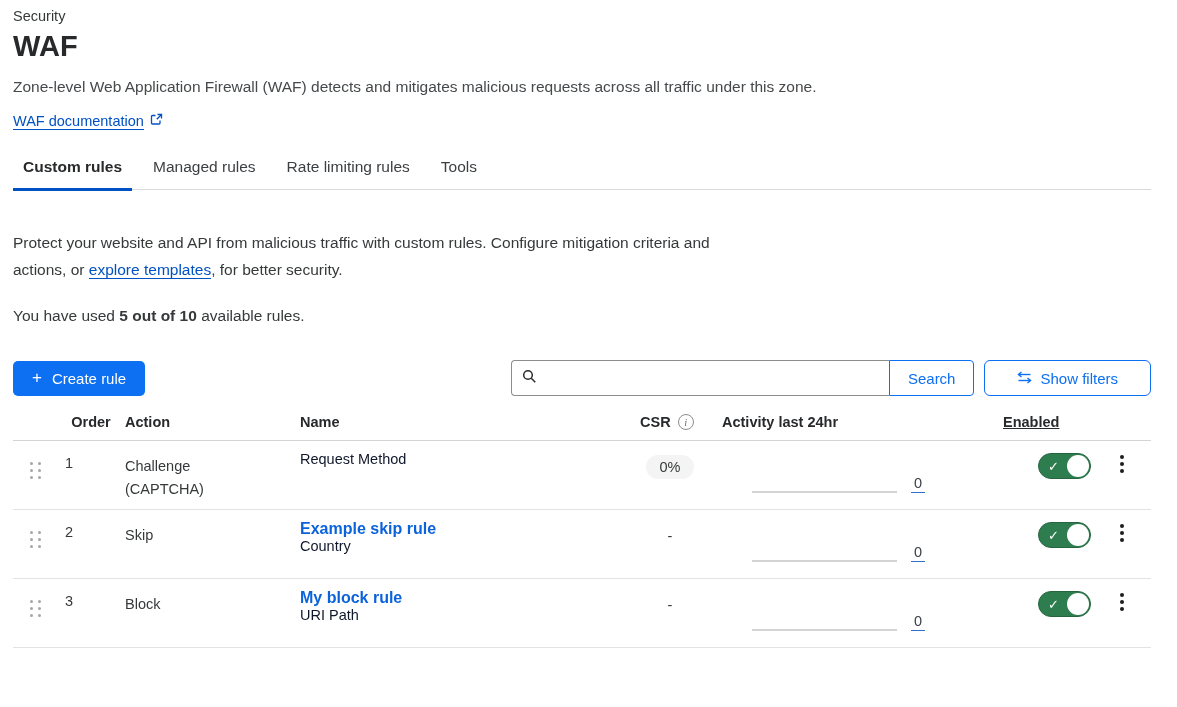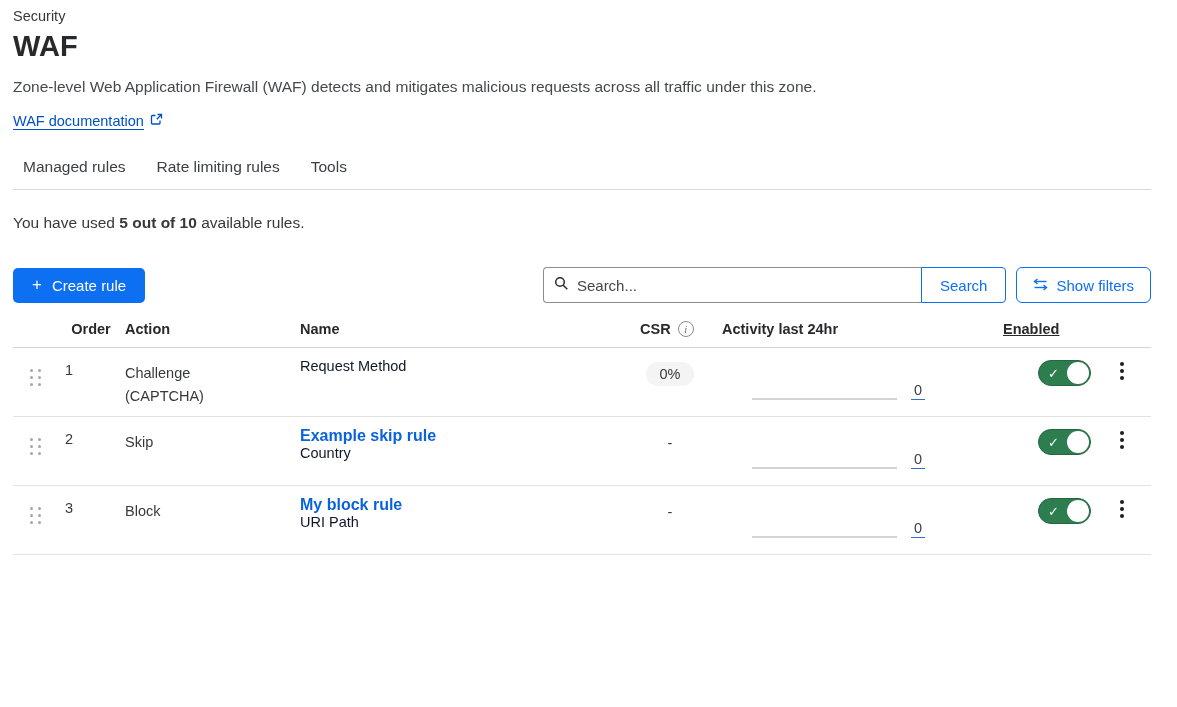--- a/index.html
+++ b/index.html
@@ -30,21 +30,21 @@
   
   .toolbar { margin-top: 35px; display: flex; align-items: center; height: 36px; }
   .btn-primary { background: #0d6ff2; color: #fff; border: none; border-radius: 5px; height: 35px; padding: 0 19px; font-size: 15px; font-family: inherit; display: inline-flex; align-items: center; gap: 10px; cursor: pointer; }
   .btn-primary .plus { font-size: 17px; font-weight: 400; }
   .toolbar-spacer { flex: 1; }
   .search-group { display: flex; height: 36px; }
   .search-box { width: 378px; height: 36px; border: 1px solid #8d8d8d; border-right: none; border-radius: 4px 0 0 4px; display: flex; align-items: center; padding: 0 10px; background: #fff; }
   .search-box input { border: none; outline: none; flex: 1; font-size: 15px; font-family: inherit; color: #333; margin-left: 8px; background: transparent; }
   .search-box input::placeholder { color: #454545; opacity: 1; }
   .btn-outline { background: #fff; color: #0d6ff2; border: 1px solid #0d6ff2; border-radius: 0 4px 4px 0; height: 36px; padding: 0 18px; font-size: 15px; font-family: inherit; cursor: pointer; display: inline-flex; align-items: center; gap: 8px; }
-  .btn-filters { border-radius: 6px; margin-left: 10px; padding: 0 16px; }
+  .btn-filters { border-radius: 6px; margin-left: 10px; padding: 0 32px; }
 
   
   .rules-table { margin-top: 6px; }
   .thead, .trow { display: grid; grid-template-columns: 44px 60px 173px 335px 90px 218px 160px 1fr; }
   .thead { margin-top: 18px; padding-bottom: 10px; border-bottom: 1px solid #d4d4d4; font-size: 14.5px; font-weight: 700; color: #27292b; align-items: end; }
   .h-order { padding-left: 8px; text-align: center; }
   .h-action { padding-left: 8px; }
   .h-name { padding-left: 10px; }
   .h-csr { padding-left: 15px; display: flex; align-items: center; gap: 7px; }
   .h-activity { padding-left: 7px; }
@@ -90,45 +90,48 @@
     <span class="icon-svg">
       <svg width="13" height="13" viewBox="0 0 13 13">
         <path d="M5.5 2.5H2.4c-.5 0-.9.4-.9.9v6.7c0 .5.4.9.9.9h6.7c.5 0 .9-.4.9-.9V7.5" fill="none" stroke="#0051c3" stroke-width="1.3"></path>
         <path d="M7.5 1.5h4v4" fill="none" stroke="#0051c3" stroke-width="1.3"></path>
         <path d="M11.5 1.5 6.8 6.2" fill="none" stroke="#0051c3" stroke-width="1.3"></path>
       </svg>
     </span>
   </div>
 
   <div class="tabs">
+    <div class="tab active">Custom rules</div>
     <div class="tab">Managed rules</div>
     <div class="tab">Rate limiting rules</div>
     <div class="tab">Tools</div>
   </div>
 
+  <div class="intro">
+    <span>Protect your website and API from malicious traffic with custom rules. Configure mitigation criteria and actions, or </span><a class="text-link">explore templates</a><span>, for better security.</span>
+  </div>
 
   <div class="usage">
     <span>You have used </span><b>5 out of 10</b><span> available rules.</span>
   </div>
 
   <div class="toolbar">
     <button class="btn-primary">
       <span class="plus">+</span>
       <span>Create rule</span>
     </button>
     <div class="toolbar-spacer"></div>
     <div class="search-group">
       <div class="search-box">
         <span class="icon-svg">
           <svg width="15" height="15" viewBox="0 0 15 15">
             <circle cx="6" cy="6" r="4.3" fill="none" stroke="#2b2b2b" stroke-width="1.5"></circle>
             <line x1="9.3" y1="9.3" x2="13.3" y2="13.3" stroke="#2b2b2b" stroke-width="1.5"></line>
           </svg>
         </span>
-        <input type="text" placeholder="Search..." style="">
       </div>
       <button class="btn-outline">Search</button>
     </div>
     <button class="btn-outline btn-filters">
       <span class="icon-svg">
         <svg width="15" height="13" viewBox="0 0 15 13">
           <path d="M4.5 1 1.5 3.5 4.5 6" fill="none" stroke="#0d6ff2" stroke-width="1.4"></path>
           <line x1="1.5" y1="3.5" x2="13.5" y2="3.5" stroke="#0d6ff2" stroke-width="1.4"></line>
           <path d="M10.5 7 13.5 9.5 10.5 12" fill="none" stroke="#0d6ff2" stroke-width="1.4"></path>
           <line x1="1.5" y1="9.5" x2="13.5" y2="9.5" stroke="#0d6ff2" stroke-width="1.4"></line>

